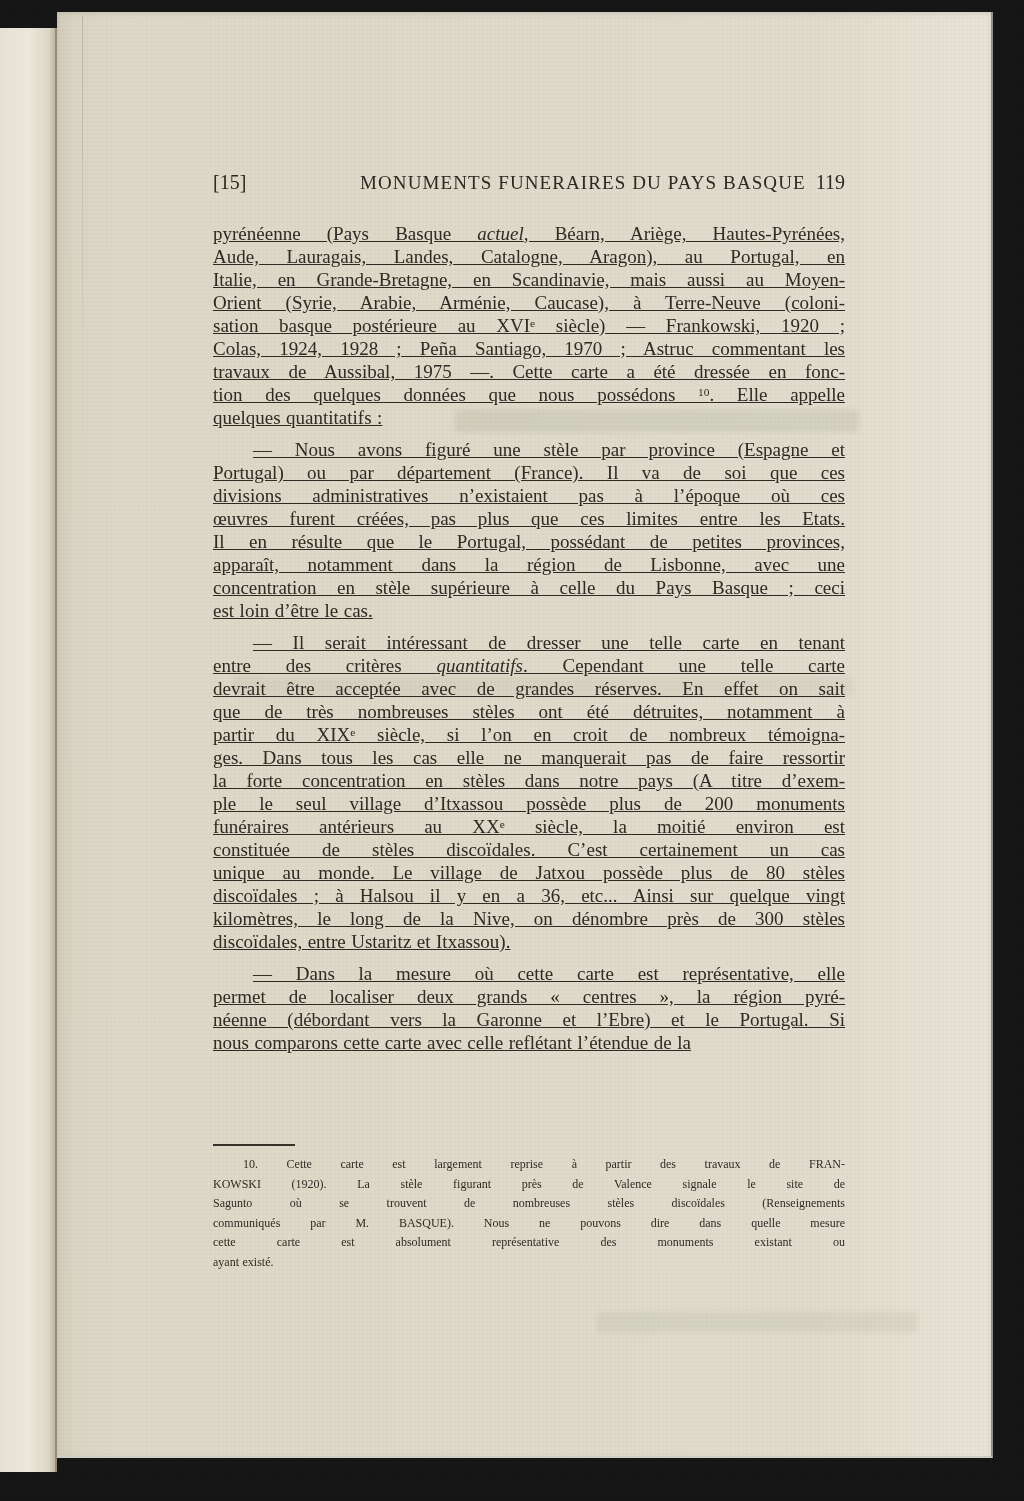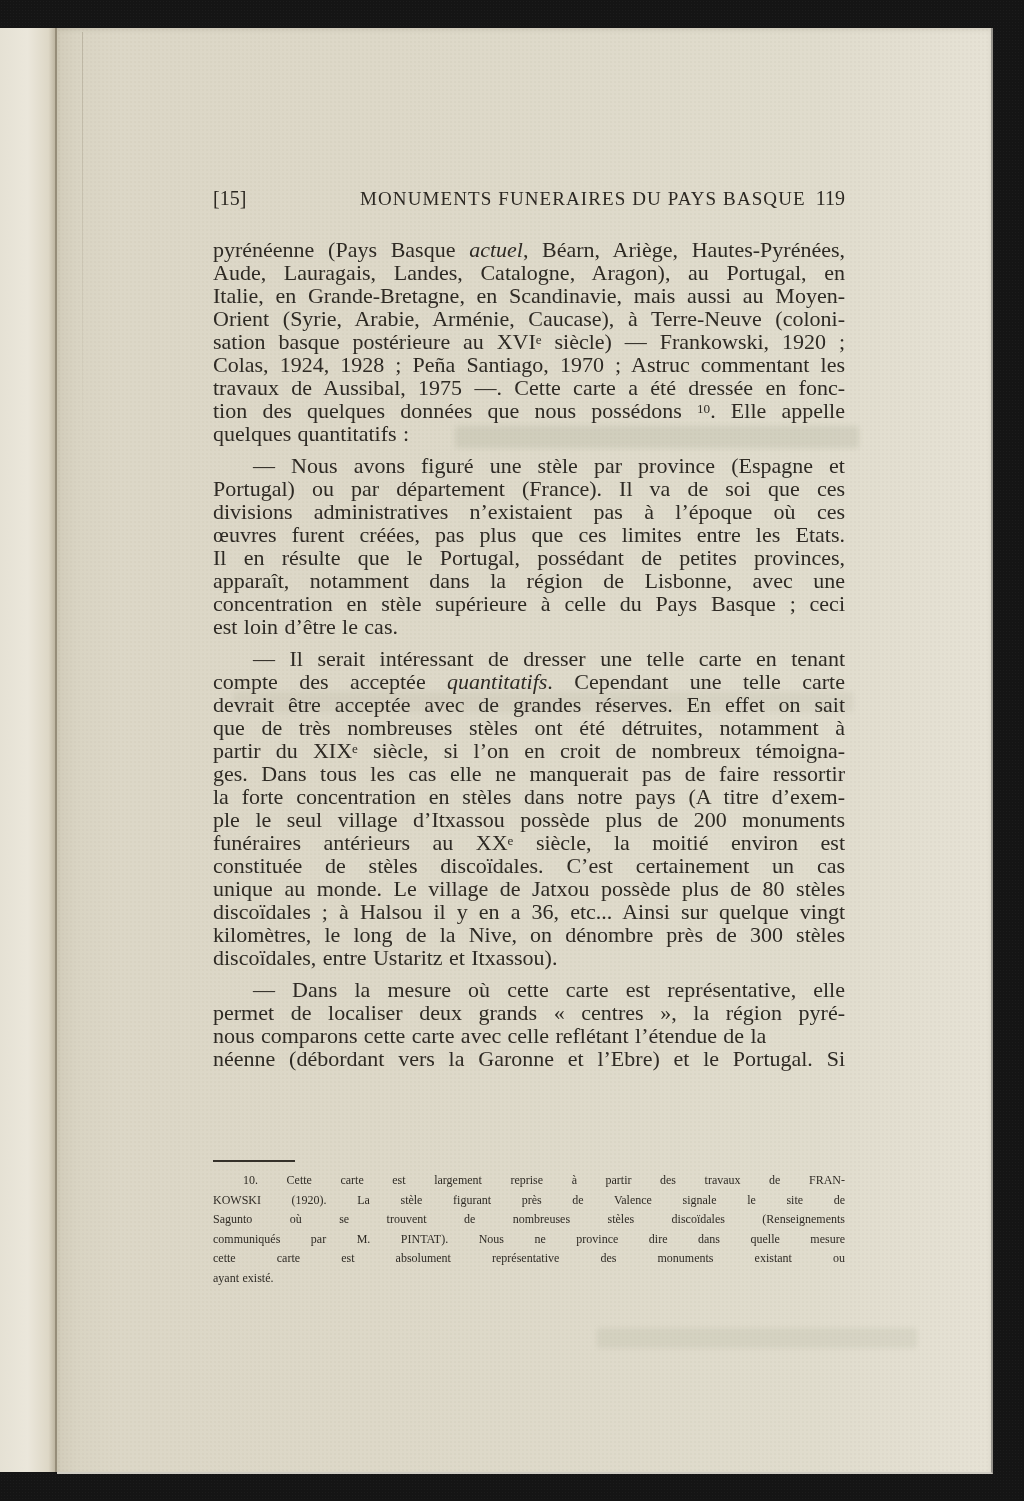--- a/index.html
+++ b/index.html
@@ -21,21 +21,21 @@
   .left-edge {
     position: absolute;
     left: 0; top: 28px;
     width: 55px; height: 1444px;
     background: linear-gradient(to right, #e5e1d4 0%, #ebe7db 50%, #ddd7c6 88%, #beb6a2 100%);
     border-right: 2px solid #968d79;
   }
   
   .page {
     position: absolute;
-    left: 57px; top: 28px;
+    left: 57px; top: 12px;
     width: 934px; height: 1444px;
     background-color: #dcd7c7;
     background-image:
       radial-gradient(rgba(120,110,90,0.045) 1px, transparent 1px),
       linear-gradient(to right, #d2ccba 0px, #d9d4c3 20px, #dcd7c7 60px, #ddd8c8 320px, #e0dccd 760px, #e6e2d5 934px);
     background-size: 4px 4px, 100% 100%;
     border-right: 2px solid #95928b;
     border-bottom: 2px solid #cfccc3;
     box-shadow: inset 0 2px 4px rgba(60,50,30,0.10);
   }
@@ -71,24 +71,25 @@
     letter-spacing: 1.1px;
     transform: translateX(-10px);
     white-space: nowrap;
   }
   .pageno { flex: none; }
 
   .bodytext {
     position: absolute;
     left: 156px; top: 210px;
     width: 632px;
-    font-size: 22px;
+    font-size: 19px;
     line-height: 23px;
     color: #2e2a24;
     word-spacing: 0.04em;
+    text-decoration: underline;
   }
   .para { margin-top: 9px; }
   .para:first-child { margin-top: 0; }
   .line {
     text-align: justify;
     text-align-last: justify;
   }
   .line.last { text-align-last: left; }
   .line.indent { text-indent: 40px; }
   .it { font-style: italic; }
@@ -150,47 +151,47 @@
           <div class="line"><span>Portugal) ou par département (France). Il va de soi que ces</span></div>
           <div class="line"><span>divisions administratives n’existaient pas à l’époque où ces</span></div>
           <div class="line"><span>œuvres furent créées, pas plus que ces limites entre les Etats.</span></div>
           <div class="line"><span>Il en résulte que le Portugal, possédant de petites provinces,</span></div>
           <div class="line"><span>apparaît, notamment dans la région de Lisbonne, avec une</span></div>
           <div class="line"><span>concentration en stèle supérieure à celle du Pays Basque ; ceci</span></div>
           <div class="line last"><span>est loin d’être le cas.</span></div>
         </div>
         <div class="para">
           <div class="line indent"><span>— Il serait intéressant de dresser une telle carte en tenant</span></div>
-          <div class="line"><span>compte des acceptée </span><span class="it">quantitatifs</span><span>. Cependant une telle carte</span></div>
+          <div class="line"><span>entre des critères </span><span class="it">quantitatifs</span><span>. Cependant une telle carte</span></div>
           <div class="line"><span>devrait être acceptée avec de grandes réserves. En effet on sait</span></div>
           <div class="line"><span>que de très nombreuses stèles ont été détruites, notamment à</span></div>
           <div class="line"><span>partir du XIX</span><sup>e</sup><span> siècle, si l’on en croit de nombreux témoigna-</span></div>
           <div class="line"><span>ges. Dans tous les cas elle ne manquerait pas de faire ressortir</span></div>
           <div class="line"><span>la forte concentration en stèles dans notre pays (A titre d’exem-</span></div>
           <div class="line"><span>ple le seul village d’Itxassou possède plus de 200 monuments</span></div>
           <div class="line"><span>funéraires antérieurs au XX</span><sup>e</sup><span> siècle, la moitié environ est</span></div>
           <div class="line"><span>constituée de stèles discoïdales. C’est certainement un cas</span></div>
           <div class="line"><span>unique au monde. Le village de Jatxou possède plus de 80 stèles</span></div>
           <div class="line"><span>discoïdales ; à Halsou il y en a 36, etc... Ainsi sur quelque vingt</span></div>
           <div class="line"><span>kilomètres, le long de la Nive, on dénombre près de 300 stèles</span></div>
           <div class="line last"><span>discoïdales, entre Ustaritz et Itxassou).</span></div>
         </div>
         <div class="para">
           <div class="line indent"><span>— Dans la mesure où cette carte est représentative, elle</span></div>
           <div class="line"><span>permet de localiser deux grands « centres », la région pyré-</span></div>
+          <div class="line"><span>néenne (débordant vers la Garonne et l’Ebre) et le Portugal. Si</span></div>
           <div class="line last"><span>nous comparons cette carte avec celle reflétant l’étendue de la</span></div>
-          <div class="line"><span>néenne (débordant vers la Garonne et l’Ebre) et le Portugal. Si</span></div>
         </div>
       </main>
 
     <div class="fnrule"></div>
     <section class="footnote">
         <div class="para">
           <div class="line indent"><span>10. Cette carte est largement reprise à partir des travaux de FRAN-</span></div>
           <div class="line"><span>KOWSKI (1920). La stèle figurant près de Valence signale le site de</span></div>
           <div class="line"><span>Sagunto où se trouvent de nombreuses stèles discoïdales (Renseignements</span></div>
-          <div class="line"><span>communiqués par M. PINTAT). Nous ne province dire dans quelle mesure</span></div>
+          <div class="line"><span>communiqués par M. BASQUE). Nous ne pouvons dire dans quelle mesure</span></div>
           <div class="line"><span>cette carte est absolument représentative des monuments existant ou</span></div>
           <div class="line last"><span>ayant existé.</span></div>
         </div>
       </section>
   </div>
 </div>
 
 </body></html>

